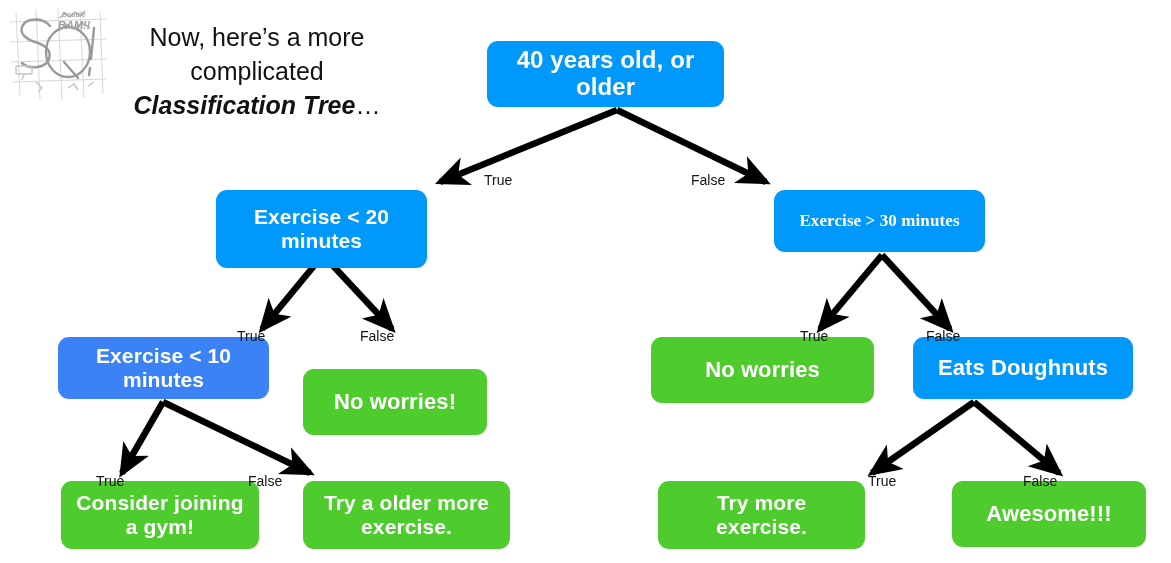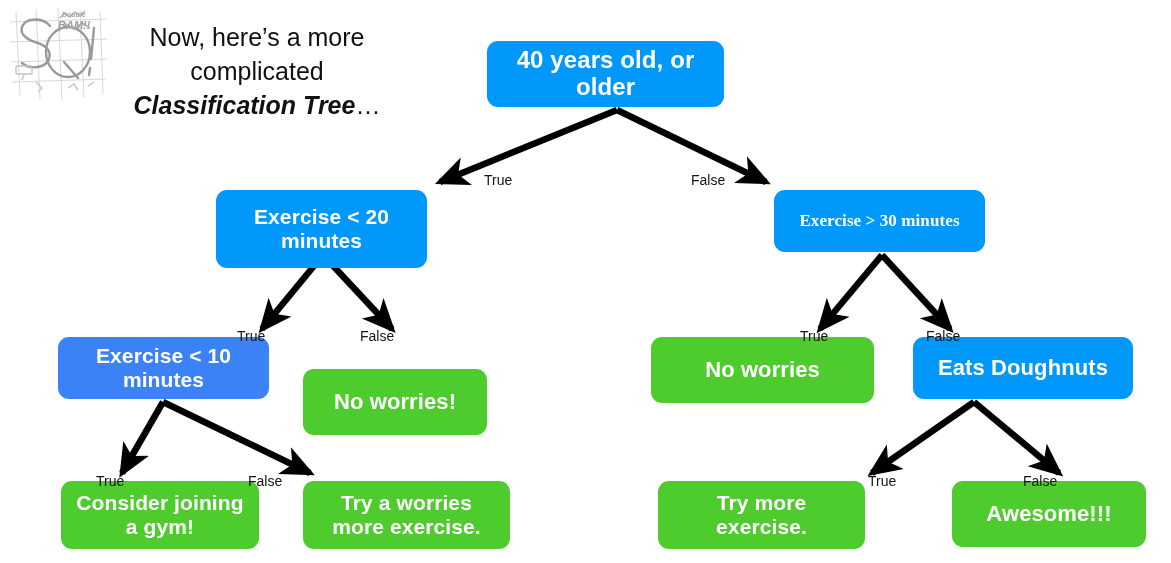--- a/index.html
+++ b/index.html
@@ -152,21 +152,21 @@
 
   <div id="nodes">
       <div class="node blue" style="left: 487px; top: 41px; width: 237px; height: 66px; font-size: 24px; background: rgb(0, 152, 251);">40 years old, or older</div>
       <div class="node blue" style="left: 216px; top: 190px; width: 211px; height: 78px; font-size: 21px; background: rgb(0, 152, 251);">Exercise &lt; 20 minutes</div>
       <div class="node blue" style="left: 774px; top: 190px; width: 211px; height: 62px; font-size: 17px; background: rgb(0, 152, 251); font-family: Liberation Serif, serif;">Exercise &gt; 30 minutes</div>
       <div class="node blue" style="left: 58px; top: 337px; width: 211px; height: 62px; font-size: 21px; background: #3b82f6;">Exercise &lt; 10 minutes</div>
       <div class="node green" style="left: 303px; top: 337px; width: 184px; height: 66px; font-size: 22px; background: rgb(78, 203, 45); margin-top: 32px;">No worries!</div>
       <div class="node green" style="left: 651px; top: 337px; width: 223px; height: 66px; font-size: 22px; background: rgb(78, 203, 45);">No worries</div>
       <div class="node blue" style="left: 913px; top: 337px; width: 220px; height: 62px; font-size: 22px; background: rgb(0, 152, 251);">Eats Doughnuts</div>
       <div class="node green" style="left: 20px; top: 481px; width: 198px; height: 68px; font-size: 21px; background: rgb(78, 203, 45); margin-left: 41px;">Consider joining a gym!</div>
-      <div class="node green" style="left: 303px; top: 481px; width: 207px; height: 68px; font-size: 21px; background: rgb(78, 203, 45);">Try a worries more exercise.</div>
+      <div class="node green" style="left: 303px; top: 481px; width: 207px; height: 68px; font-size: 21px; background: rgb(78, 203, 45);">Try a older more exercise.</div>
       <div class="node green" style="left: 658px; top: 481px; width: 207px; height: 68px; font-size: 21px; background: rgb(78, 203, 45);">Try more exercise.</div>
       <div class="node green" style="left: 952px; top: 481px; width: 194px; height: 66px; font-size: 22px; background: rgb(78, 203, 45);">Awesome!!!</div>
     </div>
   <div id="edge-labels">
       <div class="edge-label" style="left: 484px; top: 125px; color: rgb(20, 20, 20);">True</div>
       <div class="edge-label" style="left: 691px; top: 125px; color: rgb(20, 20, 20);">False</div>
       <div class="edge-label" style="left: 237px; top: 281px; color: rgb(20, 20, 20);">True</div>
       <div class="edge-label" style="left: 360px; top: 281px; color: rgb(20, 20, 20);">False</div>
       <div class="edge-label" style="left: 800px; top: 281px; color: rgb(20, 20, 20);">True</div>
       <div class="edge-label" style="left: 926px; top: 281px; color: rgb(20, 20, 20);">False</div>

